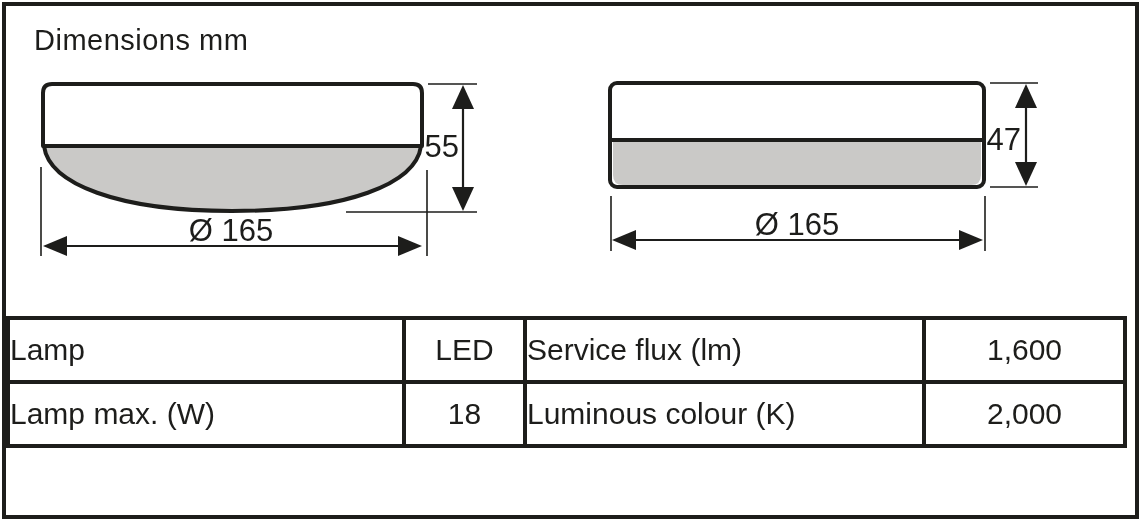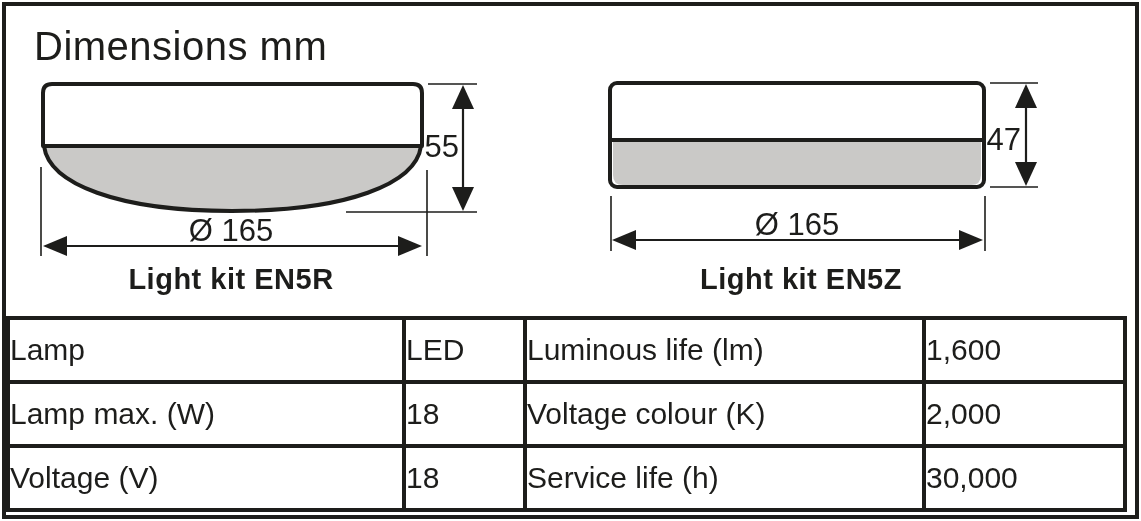--- a/index.html
+++ b/index.html
@@ -21,21 +21,21 @@
     position: relative;
     width: 100%; height: 310px;
   }
   .drawing-svg {
     position: absolute; left: 0; top: 0;
     width: 1129px; height: 310px;
   }
   .units-label {
     position: absolute;
     left: 28px; top: 18px;
-    font-size: 40px;
+    font-size: 29px;
     letter-spacing: 0.5px;
     white-space: nowrap;
   }
   .kit-name {
     position: absolute;
     top: 257px;
     width: 320px;
     text-align: center;
     font-size: 29px;
     font-weight: 700;
@@ -61,21 +61,21 @@
   table.spec td {
     border: 4px solid #1d1d1b;
     height: 60px;
     font-size: 30px;
     padding: 0;
     background: #ffffff;
     white-space: nowrap;
     overflow: hidden;
   }
   td.param { padding-left: 15px; text-align: left; }
-  td.value { text-align: left; }
+  td.value { text-align: center; }
   td.group-start { border-left-width: 6px; }
   col.c-param-l { width: 396px; }
   col.c-value-l { width: 121px; }
   col.c-param-r { width: 399px; }
 </style>
 </head>
 <body>
 
 <div class="frame">
 
@@ -130,46 +130,38 @@
             <path d="M 617,240 H 978" stroke-width="2.2"></path>
             <polygon points="612,240 636,230 636,250" fill="#1d1d1b" stroke="none"></polygon>
             <polygon points="983,240 959,230 959,250" fill="#1d1d1b" stroke="none"></polygon>
             <text x="797" y="235" text-anchor="middle" stroke="none">Ø 165</text>
           </g>
         </g>
       </g>
     </svg>
 
     <div class="units-label">Dimensions mm</div>
-    <div class="kit-name left">Light kit EN5R</div>
-    <div class="kit-name right">Light kit EN5Z</div>
   </div>
 
   <table class="spec">
     <colgroup>
       <col class="c-param-l">
         <col class="c-value-l">
         <col class="c-param-r">
         <col class="c-value-r">
     </colgroup>
     <tbody>
       <tr>
         <td class="param">Lamp</td>
         <td class="value">LED</td>
-        <td class="param group-start">Luminous life (lm)</td>
+        <td class="param group-start">Service flux (lm)</td>
         <td class="value">1,600</td>
       </tr>
       <tr>
         <td class="param">Lamp max. (W)</td>
         <td class="value">18</td>
-        <td class="param group-start">Voltage colour (K)</td>
+        <td class="param group-start">Luminous colour (K)</td>
         <td class="value">2,000</td>
-      </tr>
-      <tr>
-        <td class="param">Voltage (V)</td>
-        <td class="value">18</td>
-        <td class="param group-start">Service life (h)</td>
-        <td class="value">30,000</td>
       </tr>
     </tbody>
   </table>
 
 </div>
 
 </body></html>

